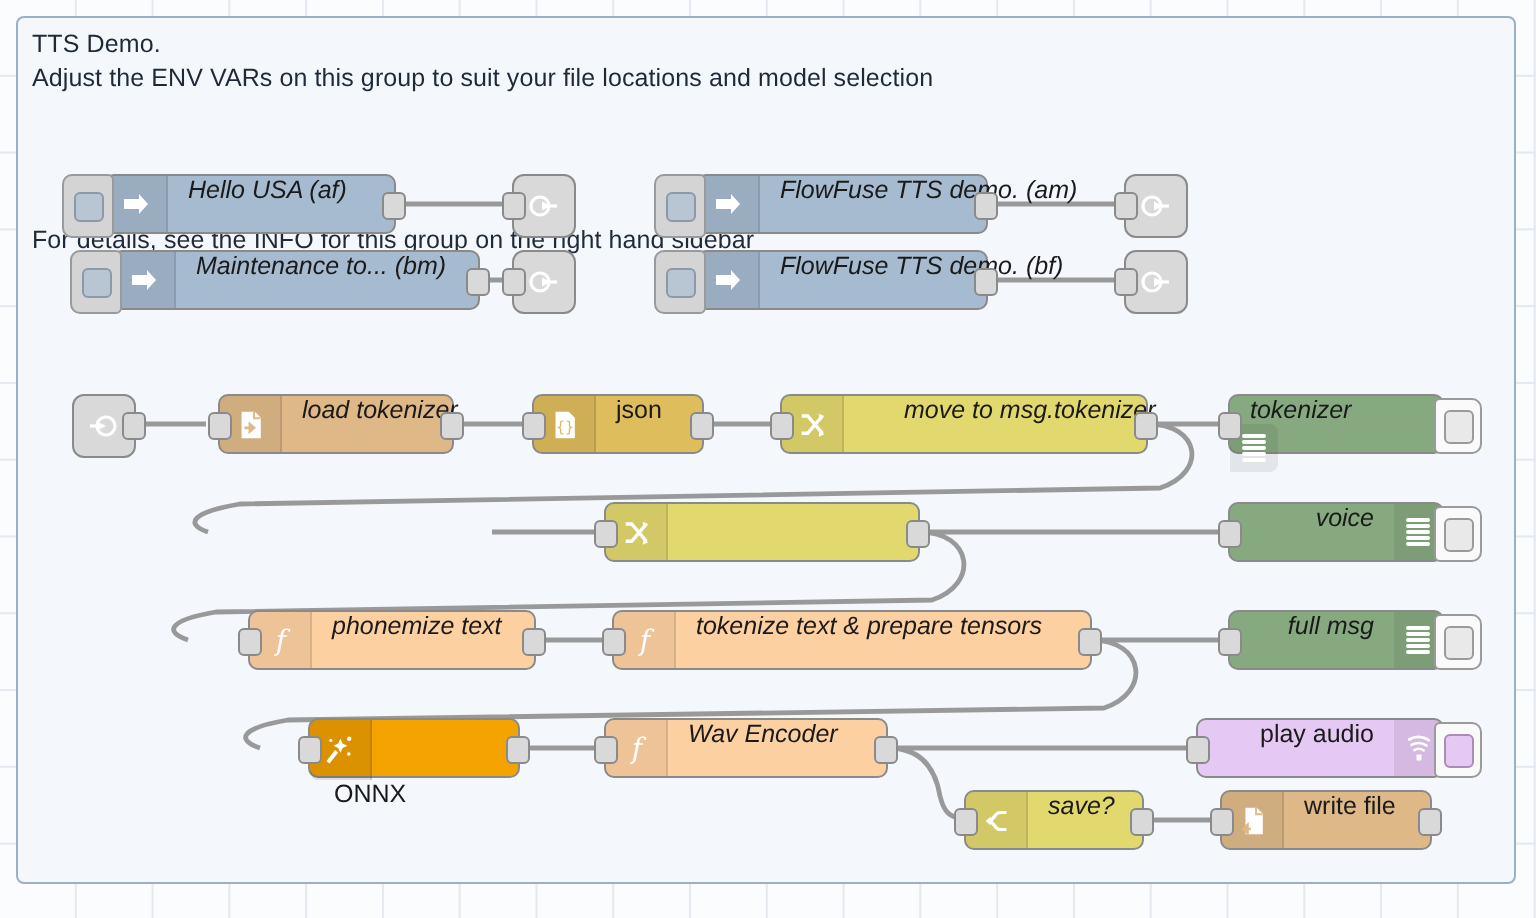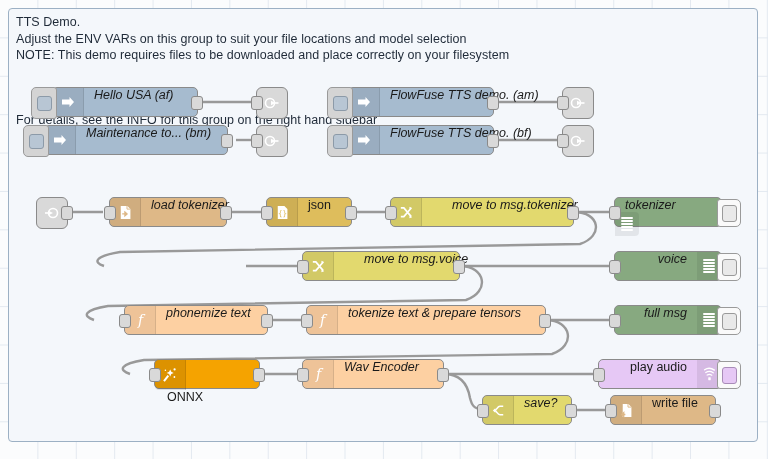--- a/index.html
+++ b/index.html
@@ -98,21 +98,20 @@
 </style>
 </head>
 <body>
 
 <div id="canvas">
 
   <div class="group" style="left:8px;top:8px;width:748px;height:432px;"></div>
 
   <div class="group-label" style="left:16px;top:14px;">TTS Demo.</div>
   <div class="group-label" style="left:16px;top:30.5px;">Adjust the ENV VARs on this group to suit your file locations and model selection</div>
-  <div class="group-label" style="left:16px;top:47px;">NOTE: This demo requires files to be downloaded and place correctly on your filesystem</div>
   <div class="group-label" style="left:16px;top:63.5px;margin-top:48px;">For details, see the INFO for this group on the right hand sidebar</div>
 
   <svg class="wires" viewBox="0 0 768 459" width="768" height="459">
 
     <path d="M198,102 C214,102 240,102 256,102"></path>
     <path d="M494,102 C508,102 546,102 562,102"></path>
 
     <path d="M236,140 C248,140 246,140 256,140"></path>
     <path d="M494,140 C516,140 546,140 562,140"></path>
 
@@ -166,21 +165,21 @@
       </div>
     <div class="ico">
       <svg class="g" width="16" height="16" viewBox="0 0 16 16">
         <path d="M2 5.5h7.5V3l4.5 5-4.5 5v-2.5H2z" fill="#fff"></path>
       </svg>
     </div>
     <div class="lbl">FlowFuse TTS demo. (am)</div>
     <div class="port out"></div>
   </div>
 
-  <div class="node n-inject" style="left:44px;top:125px;width:184px;">
+  <div class="node n-inject" style="left:56px;top:125px;width:184px;">
     <div class="btn-pad">
         <i></i>
       </div>
     <div class="ico">
       <svg class="g" width="16" height="16" viewBox="0 0 16 16">
         <path d="M2 5.5h7.5V3l4.5 5-4.5 5v-2.5H2z" fill="#fff"></path>
       </svg>
     </div>
     <div class="lbl">Maintenance to... (bm)</div>
     <div class="port out"></div>
@@ -309,21 +308,20 @@
 
   <div class="node n-change" style="left:302px;top:251px;width:158px;">
     <div class="port in"></div>
     <div class="ico">
       <svg class="g" width="17" height="17" viewBox="0 0 18 18">
         <path d="M3 4.2h3.2L14 13.4M3 13.4h3.2L14 4.2" fill="none" stroke="#fff" stroke-width="1.8"></path>
         <path d="M12 3l3 1.3-2.6 1.6z" fill="#fff"></path>
         <path d="M12 15.2l3-1.3-2.6-1.6z" fill="#fff"></path>
       </svg>
     </div>
-    <div class="lbl">move to msg.voice</div>
     <div class="port out"></div>
   </div>
 
   <div class="node n-debug" style="left:614px;top:251px;width:108px;">
     <div class="port in"></div>
     <div class="lbl right">voice</div>
     <div class="dbgstrip">
       <span class="bars">
           <span></span>
           <span></span>

